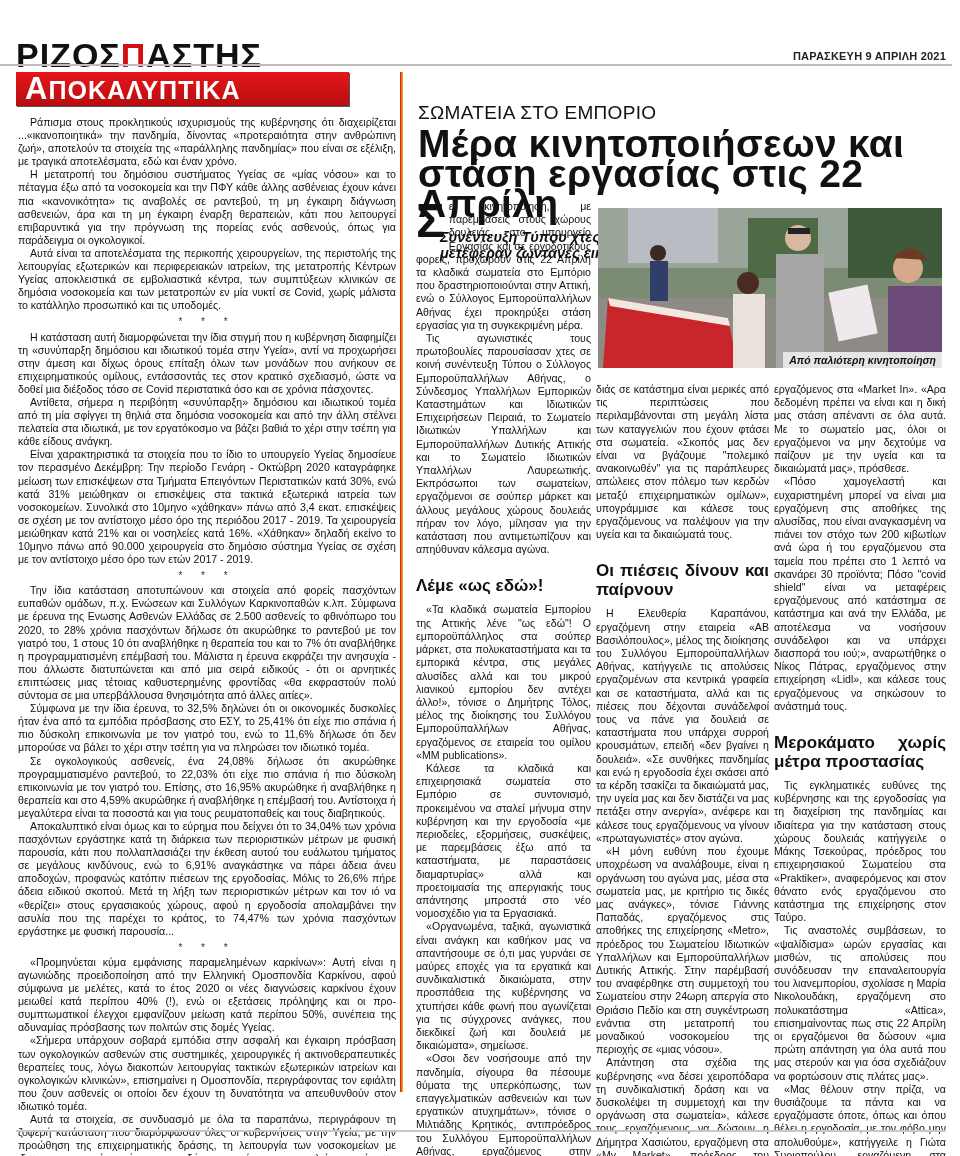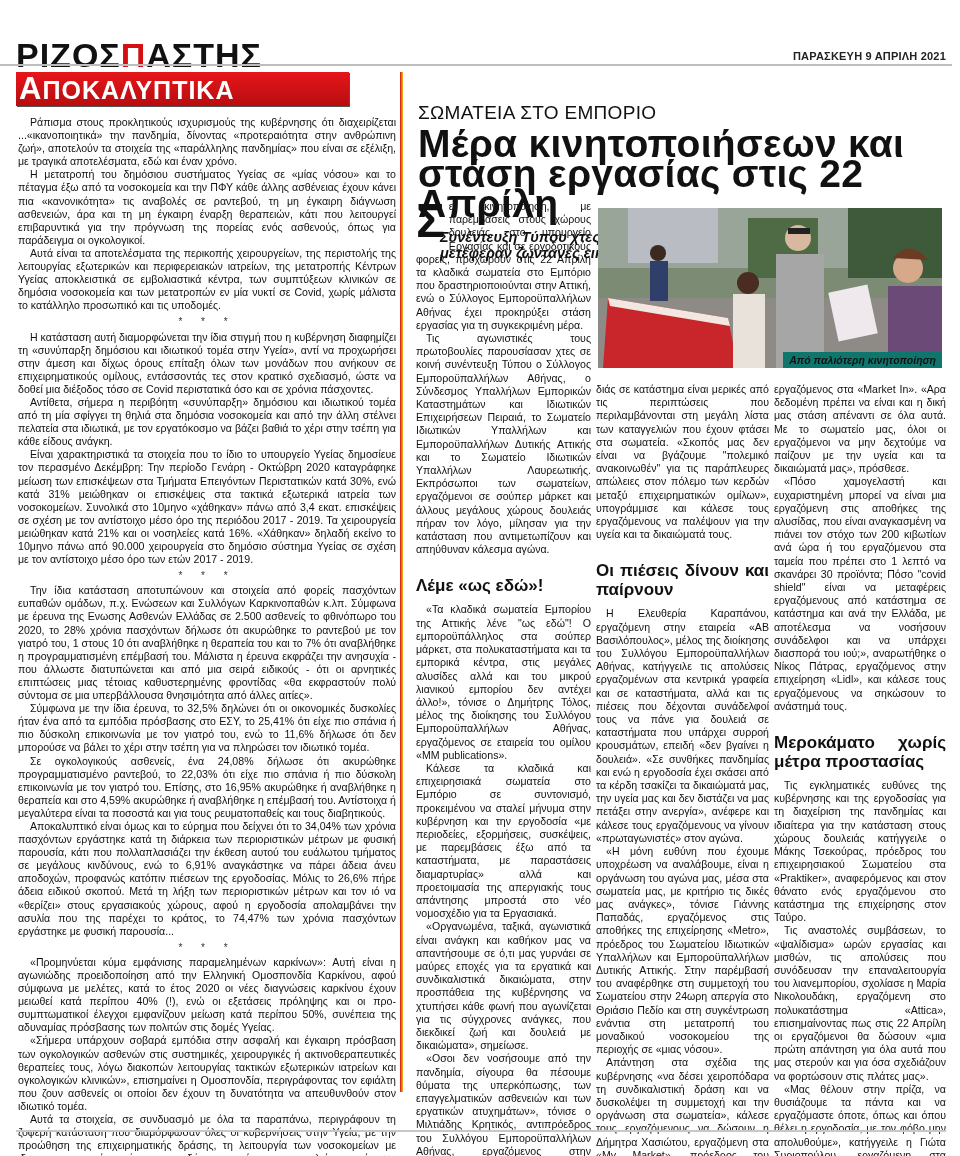--- a/index.html
+++ b/index.html
@@ -6,21 +6,21 @@
   html, body { width: 960px; height: 1156px; background: #ffffff; overflow: hidden; }
   body { font-family: "Liberation Sans", sans-serif; color: #111; position: relative; }
 
   .masthead { position: absolute; left: 16px; top: 36px; font-family: "Liberation Sans", sans-serif; font-weight: 900; font-size: 34px; letter-spacing: 1px; color: #111; }
   .masthead .red { color: #d40f14; }
   .dateline { position: absolute; right: 14px; top: 50px; font-size: 11px; font-weight: bold; letter-spacing: 0.2px; color: #222; }
   .top-rule { position: absolute; left: 0; right: 8px; top: 64px; height: 2px; background: #bdbdbd; }
 
   
   .left { position: absolute; left: 16px; top: 72px; width: 380px; }
-  .banner { background: linear-gradient(#e6161a, #b70d10); height: 34px; width: 333px; color: #fff; font-size: 31px; font-weight: bold; padding-left: 3px; line-height: 34px; letter-spacing: 1px; box-shadow: 1px 1px 0 #555; }
+  .banner { background: linear-gradient(#e6161a, #b70d10); height: 34px; width: 333px; color: #fff; font-size: 31px; font-weight: bold; padding-left: 9px; line-height: 34px; letter-spacing: 1px; box-shadow: 1px 1px 0 #555; }
   .banner .small { font-size: 25px; }
   .left-title { font-weight: 900; font-size: 18.5px; margin-top: 7px; margin-left: 6px; letter-spacing: 0.2px; }
   .left-body { margin-top: 10px; font-size: 10.6px; line-height: 13.1px; text-align: justify; padding-left: 2px; }
   .left-body p { text-indent: 12px; }
   .stars { text-align: center; letter-spacing: 8px; margin: 3px 0 2px; font-size: 10px; color: #333; }
   .left-border { position: absolute; left: 400px; top: 72px; width: 3px; height: 1020px; background: linear-gradient(90deg, #d40f14, #f3c21b); }
 
   
   .right { position: absolute; left: 418px; top: 70px; width: 535px; }
   .kicker { font-size: 19px; letter-spacing: 0.3px; font-weight: normal; color: #111; margin-top: 32px; }
@@ -31,21 +31,21 @@
   .col p { text-indent: 10px; }
   .col1 { left: 416px; top: 200px; width: 175px; }
   .col2 { left: 596px; top: 383px; width: 173px; }
   .col3 { left: 774px; top: 383px; width: 172px; }
   .dropcap { float: left; font-size: 48px; line-height: 38px; font-weight: 900; margin: 2px 4px 0 0; font-family: "Liberation Sans", sans-serif; }
   .first-p { text-indent: 0 !important; }
   .subhead-in { font-weight: 900; font-size: 17px; line-height: 19px; margin: 20px 0 8px 0; }
 
   .photo { position: absolute; left: 598px; top: 208px; width: 344px; height: 160px; overflow: hidden; background: #6f7a6a; }
   .photo svg { width: 100%; height: 100%; display: block; }
-  .caption { position: absolute; right: 0; bottom: 0; background: #0f766e; color: #111; font-style: italic; font-weight: bold; font-size: 10.5px; padding: 2px 6px; }
+  .caption { position: absolute; right: 0; bottom: 0; background: #e5e5e5; color: #111; font-style: italic; font-weight: bold; font-size: 10.5px; padding: 2px 6px; }
 
   .bottom-rule { position: absolute; left: 16px; right: 14px; top: 1130px; height: 2px; background: #c8c8c8; }
   b { font-weight: normal; }
 </style>
 </head>
 <body>
 
 <div class="masthead">
   <span>ΡΙΖΟΣ</span><span class="red">Π</span><span>ΑΣΤΗΣ</span>
 </div>

